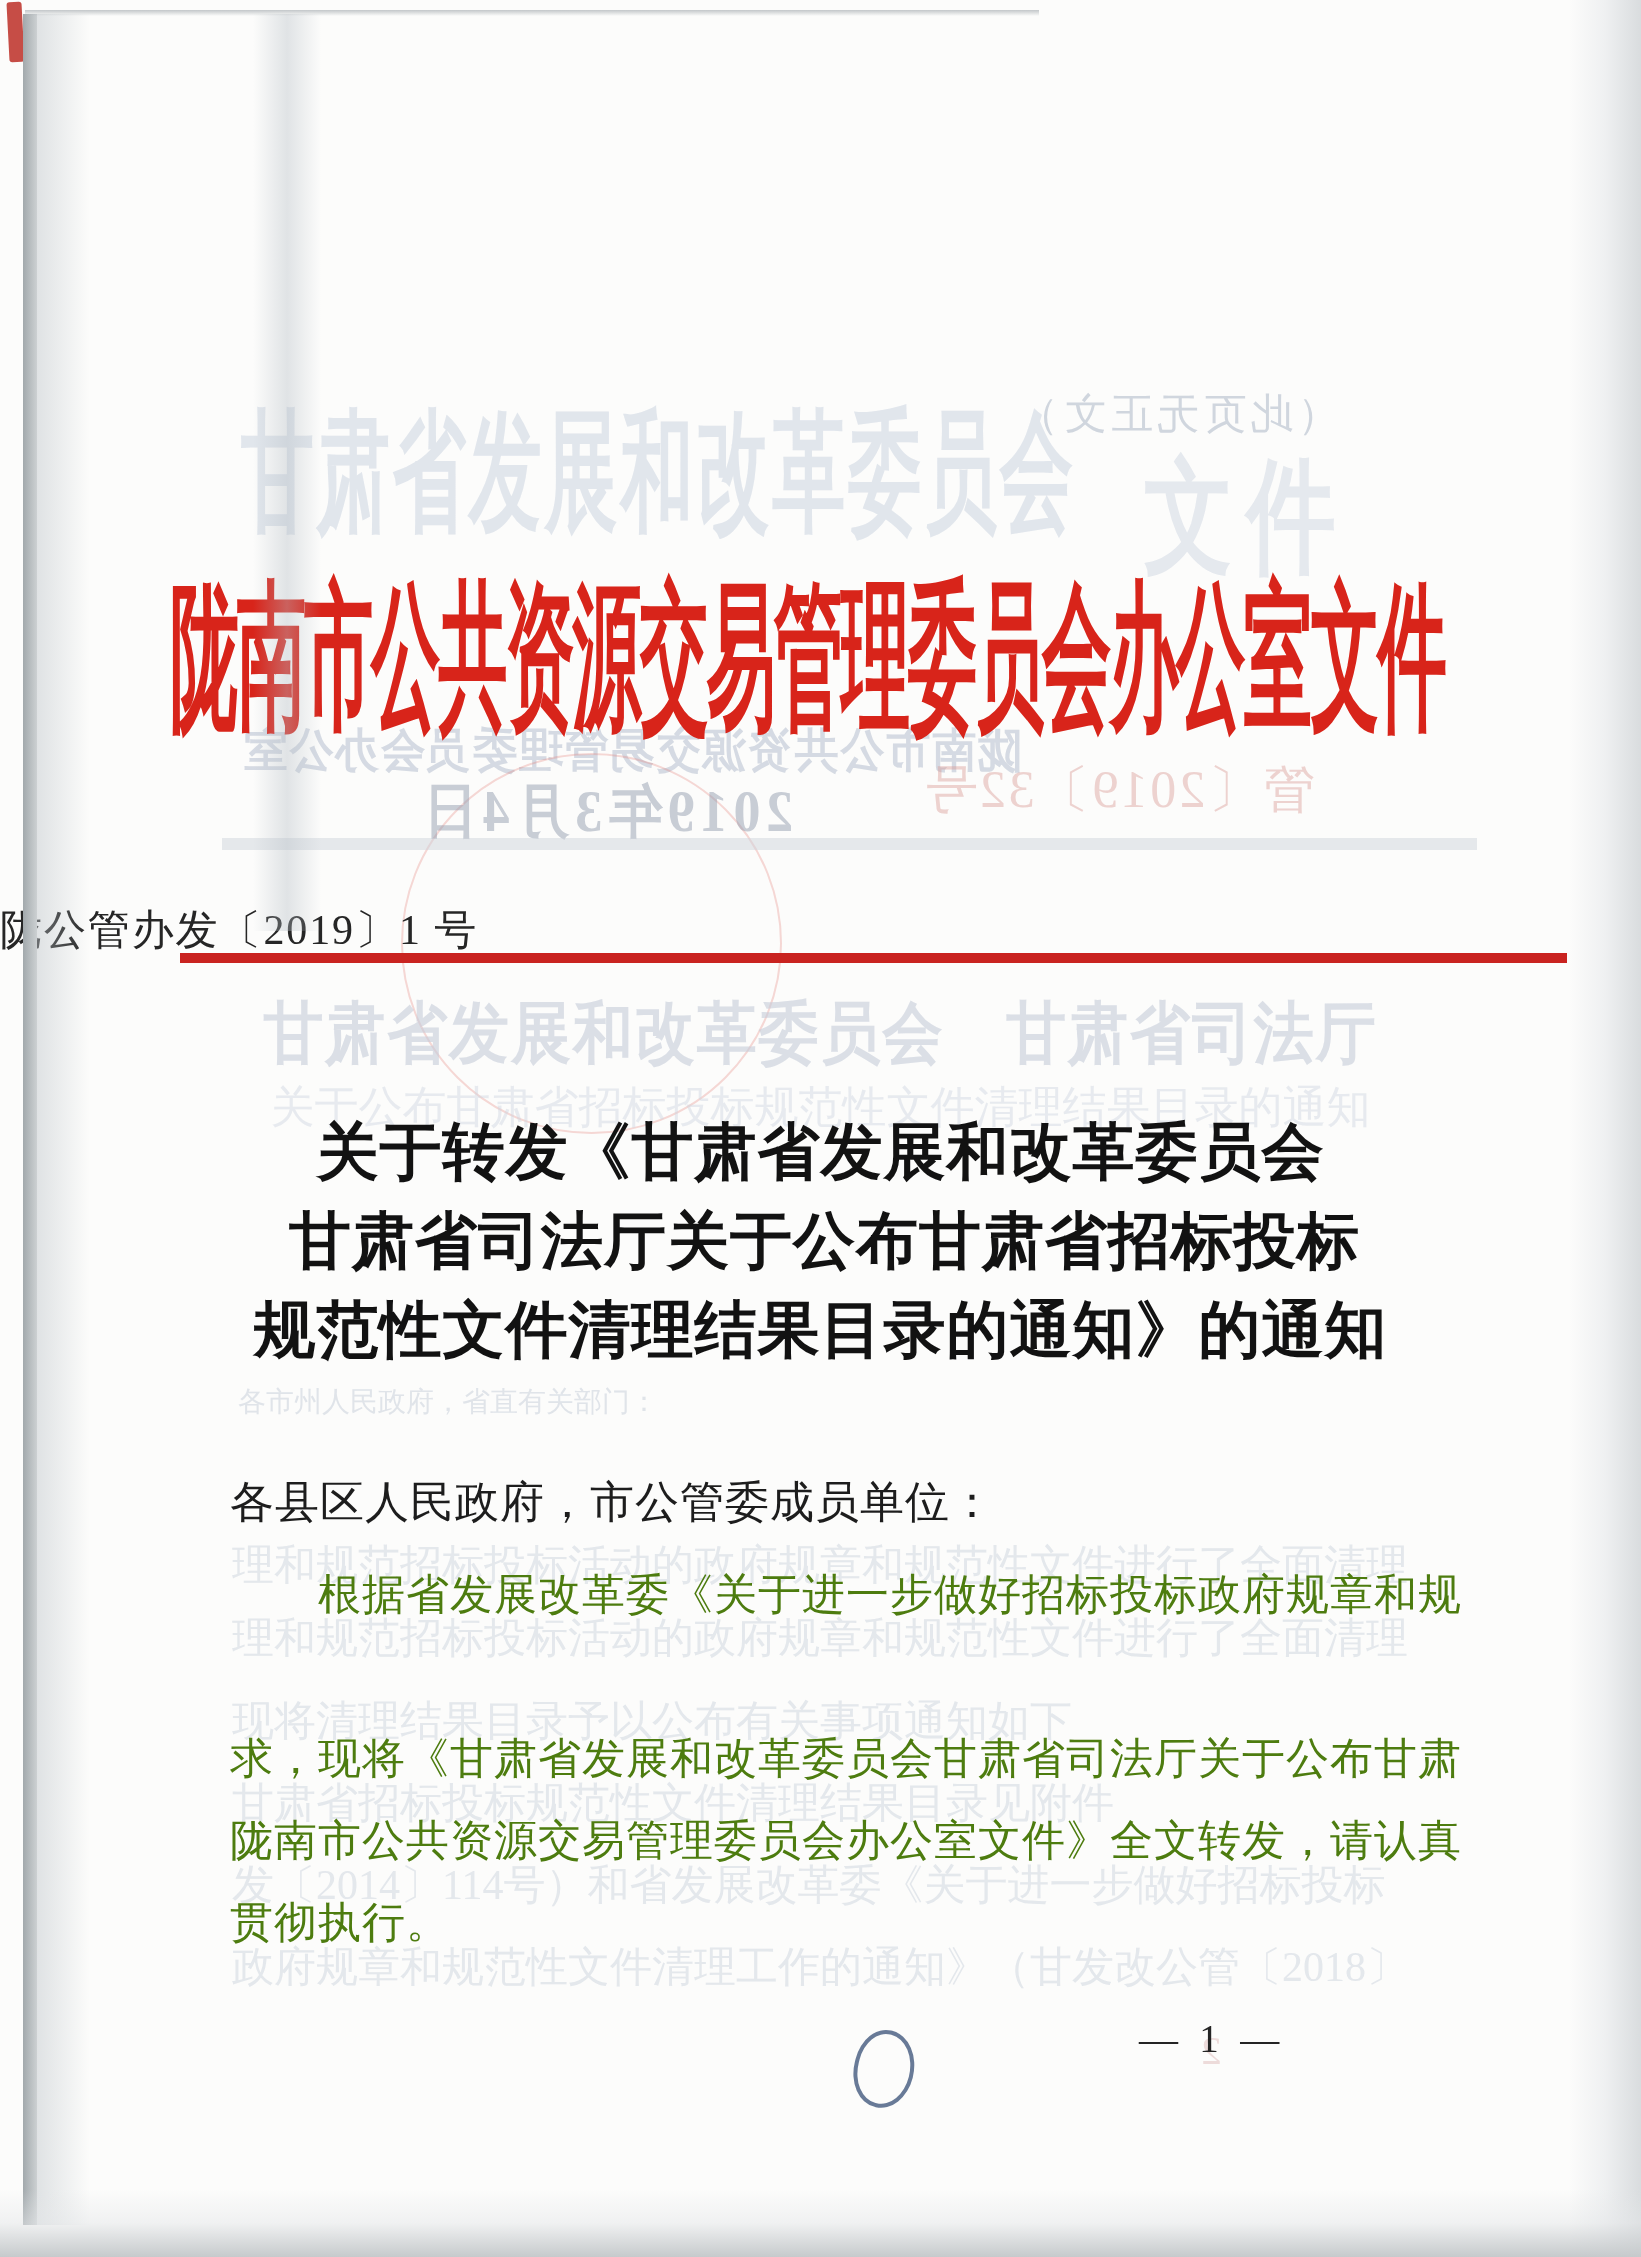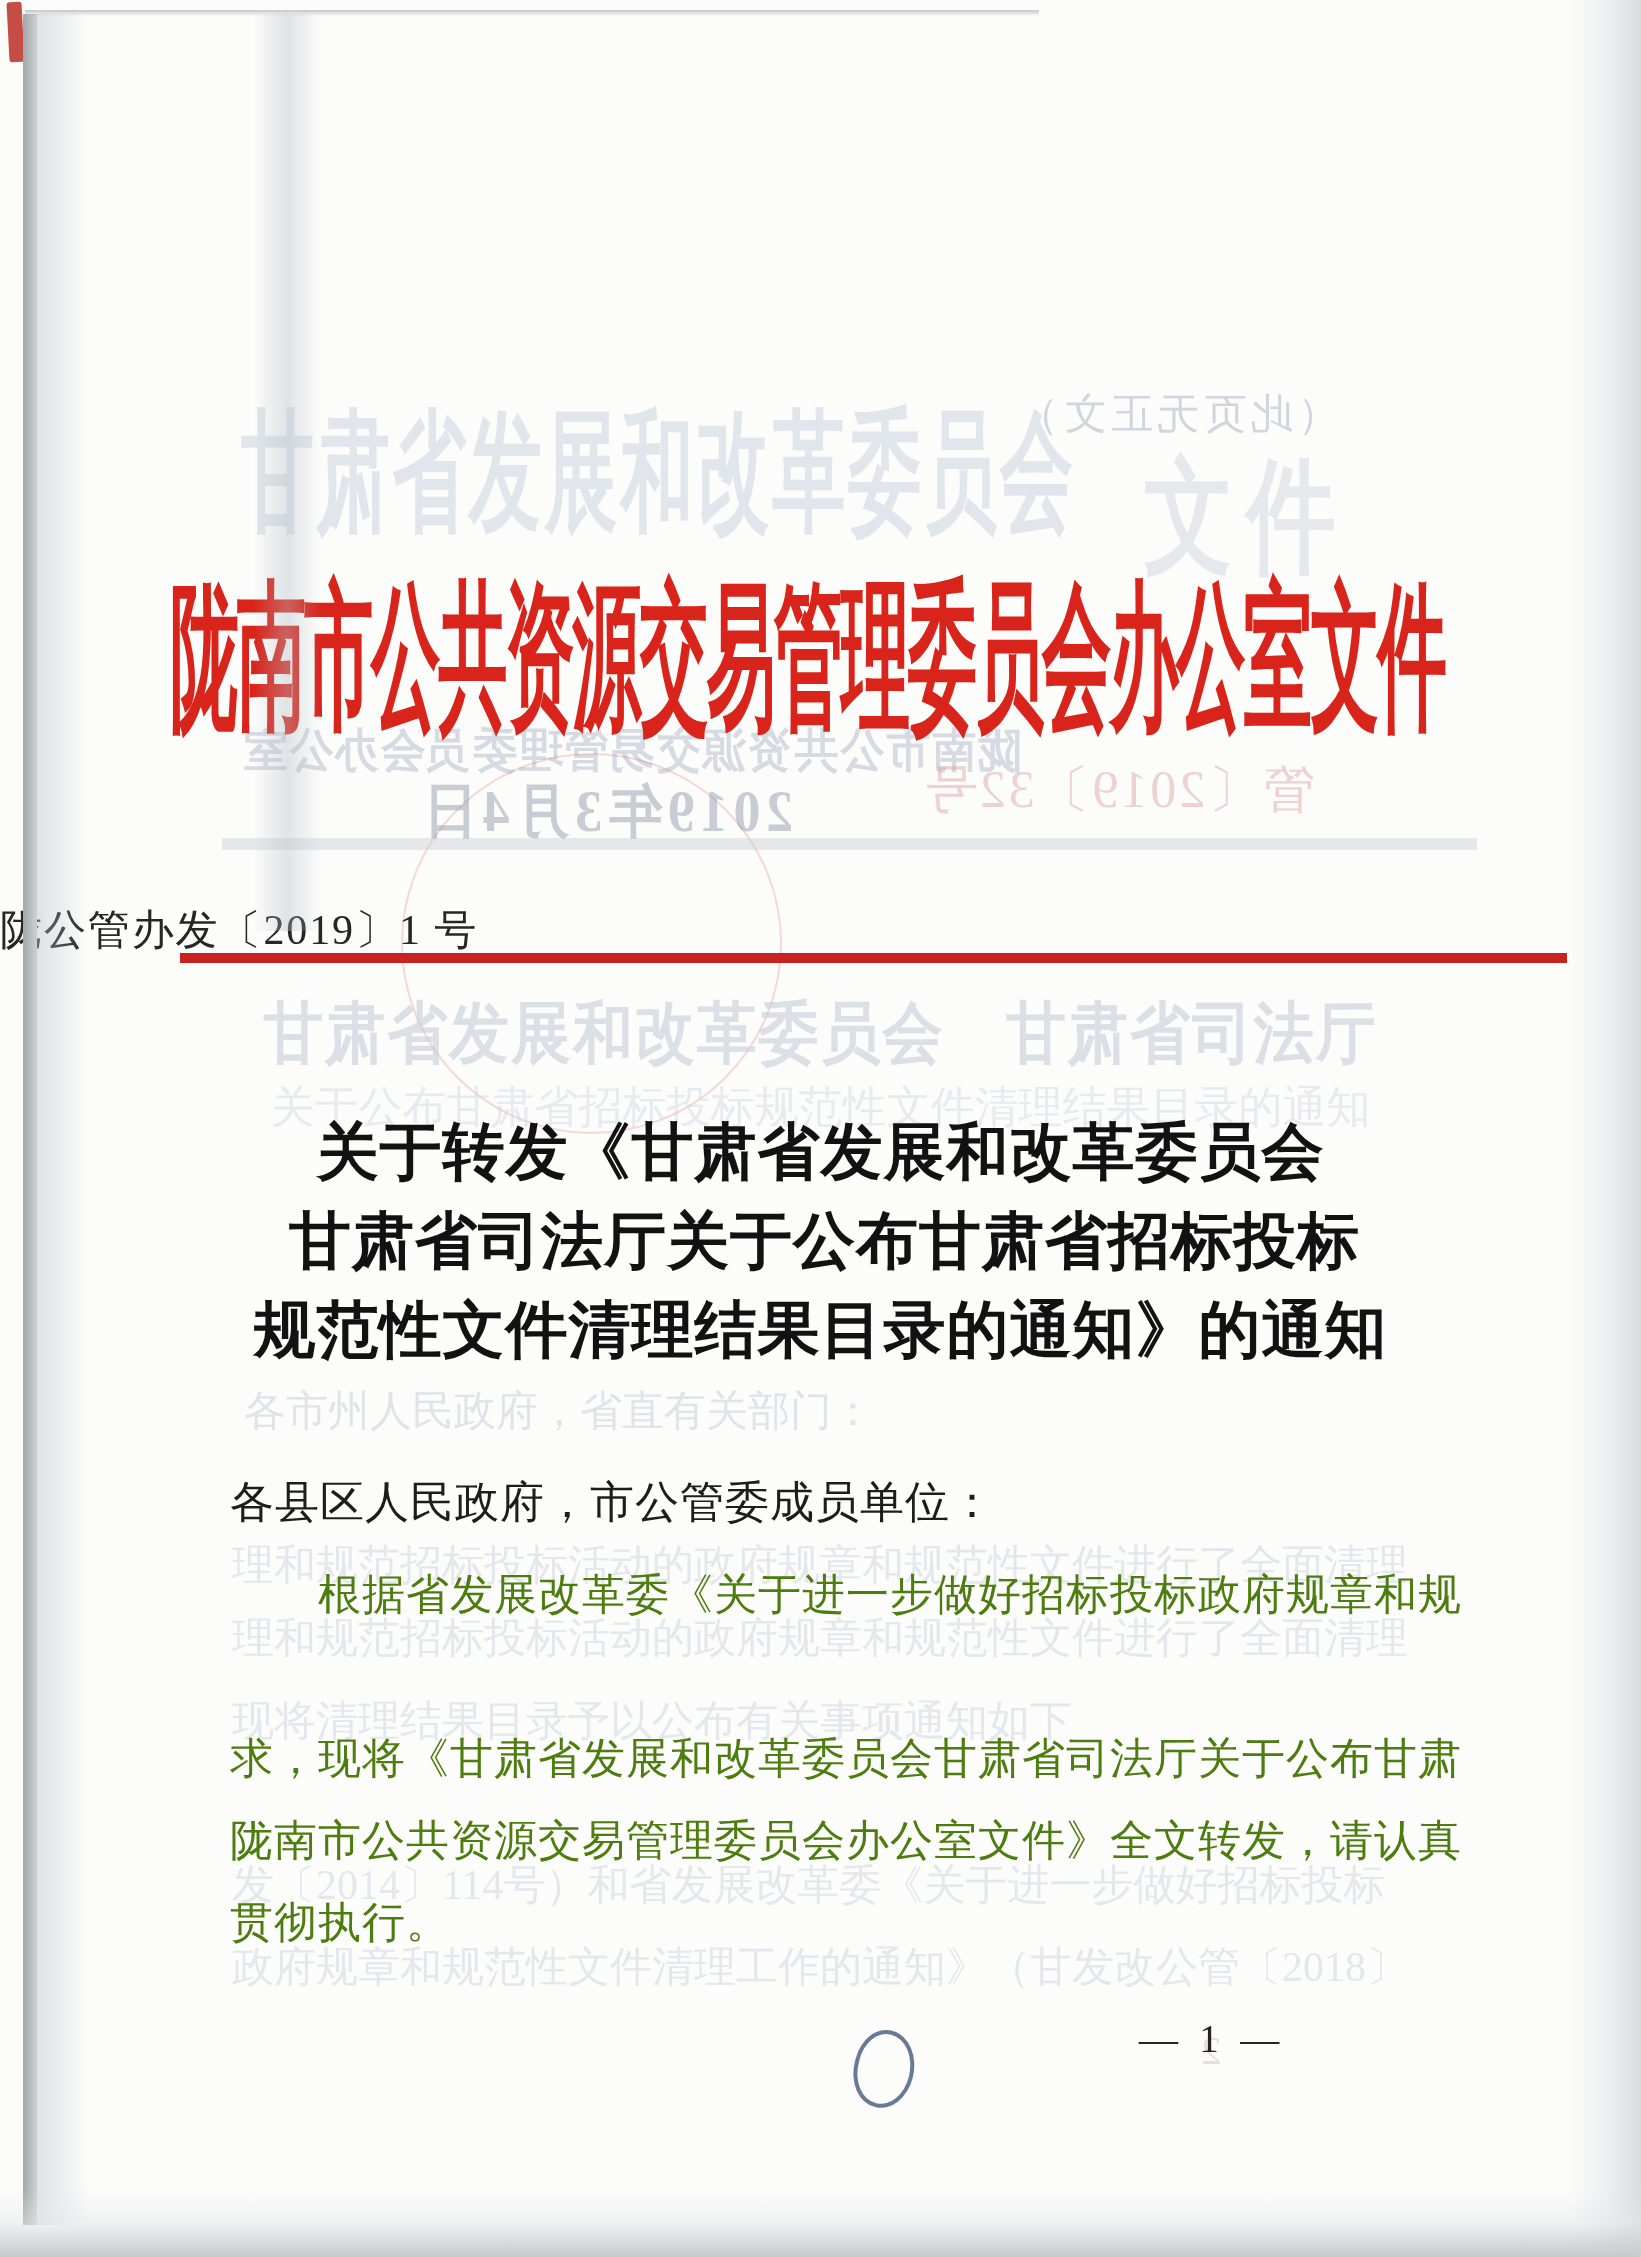--- a/index.html
+++ b/index.html
@@ -25,21 +25,21 @@
   .ghost-bleed-header{left:241px;top:386px;font-size:73px;font-weight:bold;letter-spacing:2.9px;color:rgba(203,211,224,.55);transform:scaleY(1.8);transform-origin:0 0;}
   .ghost-bleed-file{left:1144px;top:433px;font-size:89px;font-weight:bold;letter-spacing:13.5px;color:rgba(206,214,226,.5);transform:scaleY(1.4);transform-origin:0 0;}
   .ghost-mirror-notext{left:1012px;top:386px;font-size:42px;letter-spacing:4.8px;color:rgba(172,183,199,.55);transform:scaleX(-1);}
   .ghost-mirror-office{left:241px;top:720px;font-size:44px;font-weight:bold;letter-spacing:1.9px;color:rgba(160,172,192,.42);transform:scaleX(-1) scaleY(1.05);transform-origin:center top;}
   .ghost-seal{left:401px;top:753px;width:377px;height:377px;border:2.9px solid rgba(228,120,110,.28);border-radius:50%;}
   .ghost-mirror-date{left:417px;top:772px;font-size:54px;font-weight:bold;letter-spacing:5.8px;color:rgba(148,158,176,.5);transform:scaleX(-1) scaleY(1.1);transform-origin:center top;}
   .ghost-mirror-docno{left:922px;top:755px;font-size:52px;letter-spacing:2.9px;color:rgba(216,148,142,.4);transform:scaleX(-1);}
   .ghost-rule{left:222px;top:838px;width:1255px;height:11.6px;background:rgba(205,212,220,.5);}
   .ghost-agencies{left:0;right:0;top:989px;text-align:center;font-size:60px;font-weight:bold;letter-spacing:1.9px;color:rgba(196,204,217,.6);transform:scaleY(1.12);transform-origin:center top;white-space:nowrap;position:absolute;}
   .ghost-title-line{left:0;right:0;top:1078px;text-align:center;font-size:44px;color:rgba(206,213,223,.45);position:absolute;white-space:nowrap;}
-  .ghost-salutation{left:244px;top:1383px;font-size:42px;color:rgba(200,208,219,.55);}
+  .ghost-salutation{left:238px;top:1383px;font-size:28px;color:rgba(200,208,219,.55);}
   .ghost-body{left:232px;font-size:42px;color:rgba(204,211,221,.5);}
   .gb0{top:1537px;} .gb1{top:1610px;} .gb2{top:1693px;} .gb3{top:1775px;} .gb4{top:1857px;} .gb5{top:1939px;}
   .ghost-page-num{left:1201px;top:2026px;font-size:41px;color:rgba(215,170,170,.4);transform:scaleX(-1);}
 
   
   .red-header-title{left:170px;top:552px;font-size:69px;font-weight:bold;letter-spacing:-1.9px;color:#d8241a;transform:scaleY(2.32);transform-origin:0 0;}
   .doc-number{left:0;right:0;top:874px;font-size:42px;letter-spacing:1.9px;color:#262626;position:absolute;white-space:nowrap;margin-top:28px;}
   .red-rule{left:180px;top:953px;width:1387px;height:9.7px;background:#c92320;}
   .main-title{left:0;right:0;text-align:center;font-size:62px;font-weight:bold;color:#121212;letter-spacing:1px;position:absolute;white-space:nowrap;}
   .mt1{top:1110px;} .mt2{top:1199px;padding-left:8px;} .mt3{top:1288px;}
@@ -63,20 +63,21 @@
   <div class="abs ghost-seal"></div>
   <div class="abs ghost-mirror-date">2019年3月4日</div>
   <div class="abs ghost-mirror-docno">管〔2019〕32号</div>
   <div class="abs ghost-rule"></div>
   <div class="ghost-agencies">甘肃省发展和改革委员会　甘肃省司法厅</div>
   <div class="ghost-title-line">关于公布甘肃省招标投标规范性文件清理结果目录的通知</div>
   <div class="abs ghost-salutation">各市州人民政府，省直有关部门：</div>
   <div class="abs ghost-body gb0">理和规范招标投标活动的政府规章和规范性文件进行了全面清理</div>
   <div class="abs ghost-body gb1">理和规范招标投标活动的政府规章和规范性文件进行了全面清理</div>
   <div class="abs ghost-body gb2">现将清理结果目录予以公布有关事项通知如下</div>
+  <div class="abs ghost-body gb3">甘肃省招标投标规范性文件清理结果目录见附件</div>
   <div class="abs ghost-body gb4">发〔2014〕114号）和省发展改革委《关于进一步做好招标投标</div>
   <div class="abs ghost-body gb5">政府规章和规范性文件清理工作的通知》（甘发改公管〔2018〕</div>
   <div class="abs ghost-page-num">2</div>
 
   <div class="abs red-header-title">陇南市公共资源交易管理委员会办公室文件</div>
   <div class="doc-number">陇公管办发〔2019〕1 号</div>
   <div class="abs red-rule"></div>
 
   <div class="main-title mt1">关于转发《甘肃省发展和改革委员会</div>
   <div class="main-title mt2">甘肃省司法厅关于公布甘肃省招标投标</div>

